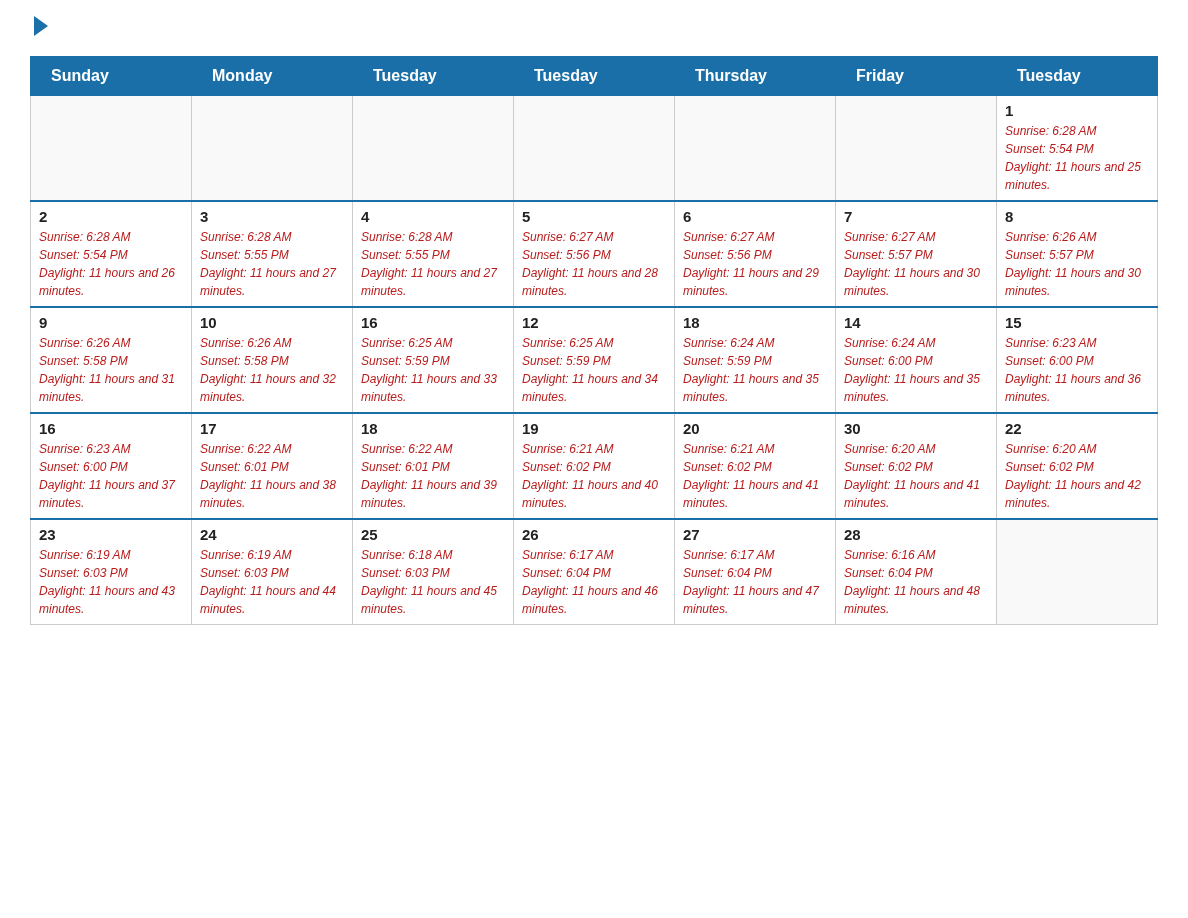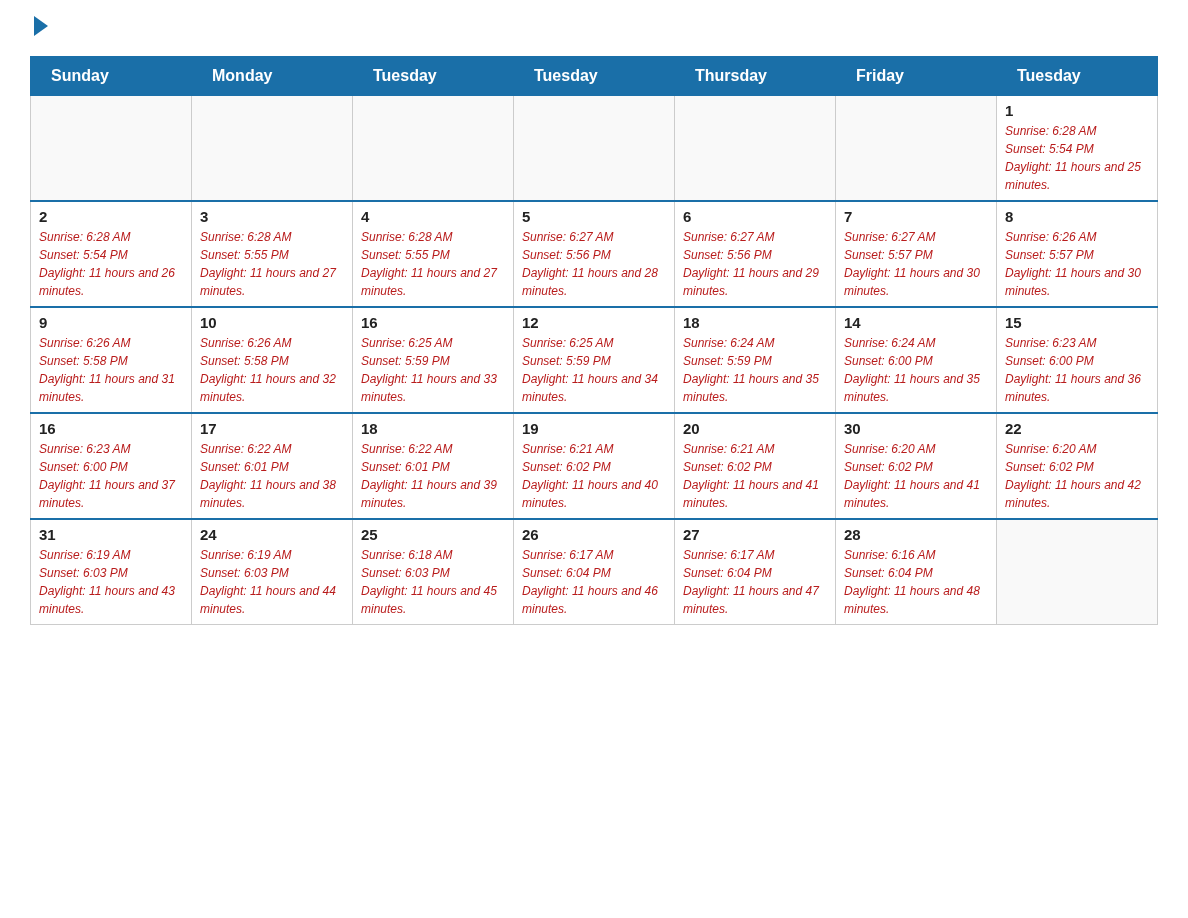--- a/index.html
+++ b/index.html
@@ -226,21 +226,21 @@
           <span class="day-number">30</span>
           <div class="day-info">Sunrise: 6:20 AM<br>Sunset: 6:02 PM<br>Daylight: 11 hours and 41 minutes.</div>
         </td>
         <td>
           <span class="day-number">22</span>
           <div class="day-info">Sunrise: 6:20 AM<br>Sunset: 6:02 PM<br>Daylight: 11 hours and 42 minutes.</div>
         </td>
       </tr>
       <tr>
         <td>
-          <span class="day-number">31</span>
+          <span class="day-number">23</span>
           <div class="day-info">Sunrise: 6:19 AM<br>Sunset: 6:03 PM<br>Daylight: 11 hours and 43 minutes.</div>
         </td>
         <td>
           <span class="day-number">24</span>
           <div class="day-info">Sunrise: 6:19 AM<br>Sunset: 6:03 PM<br>Daylight: 11 hours and 44 minutes.</div>
         </td>
         <td>
           <span class="day-number">25</span>
           <div class="day-info">Sunrise: 6:18 AM<br>Sunset: 6:03 PM<br>Daylight: 11 hours and 45 minutes.</div>
         </td>

